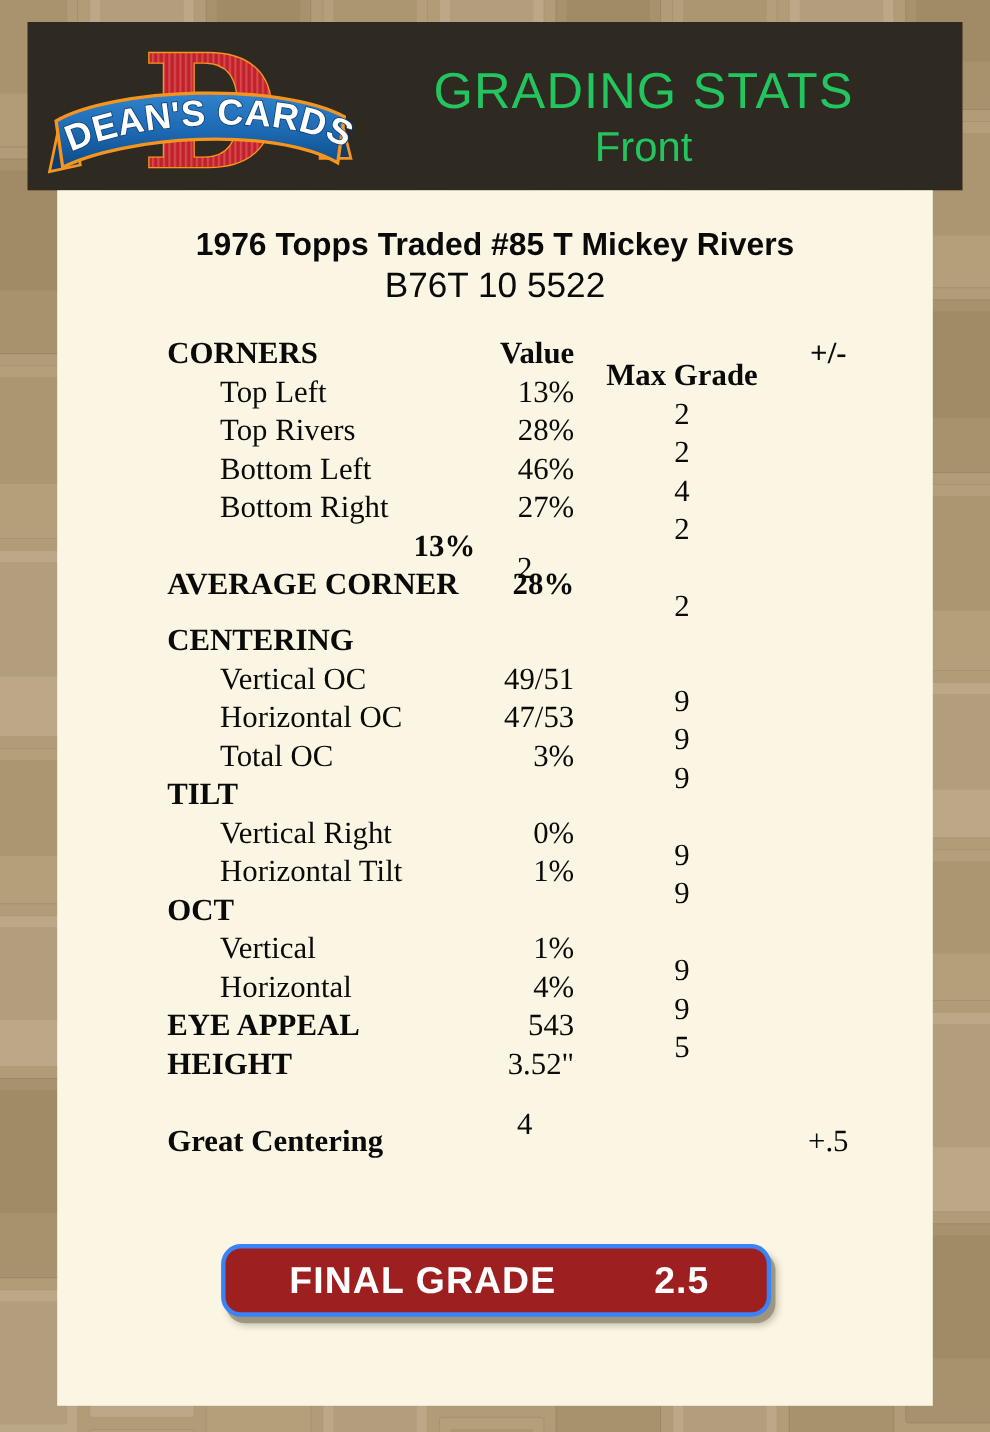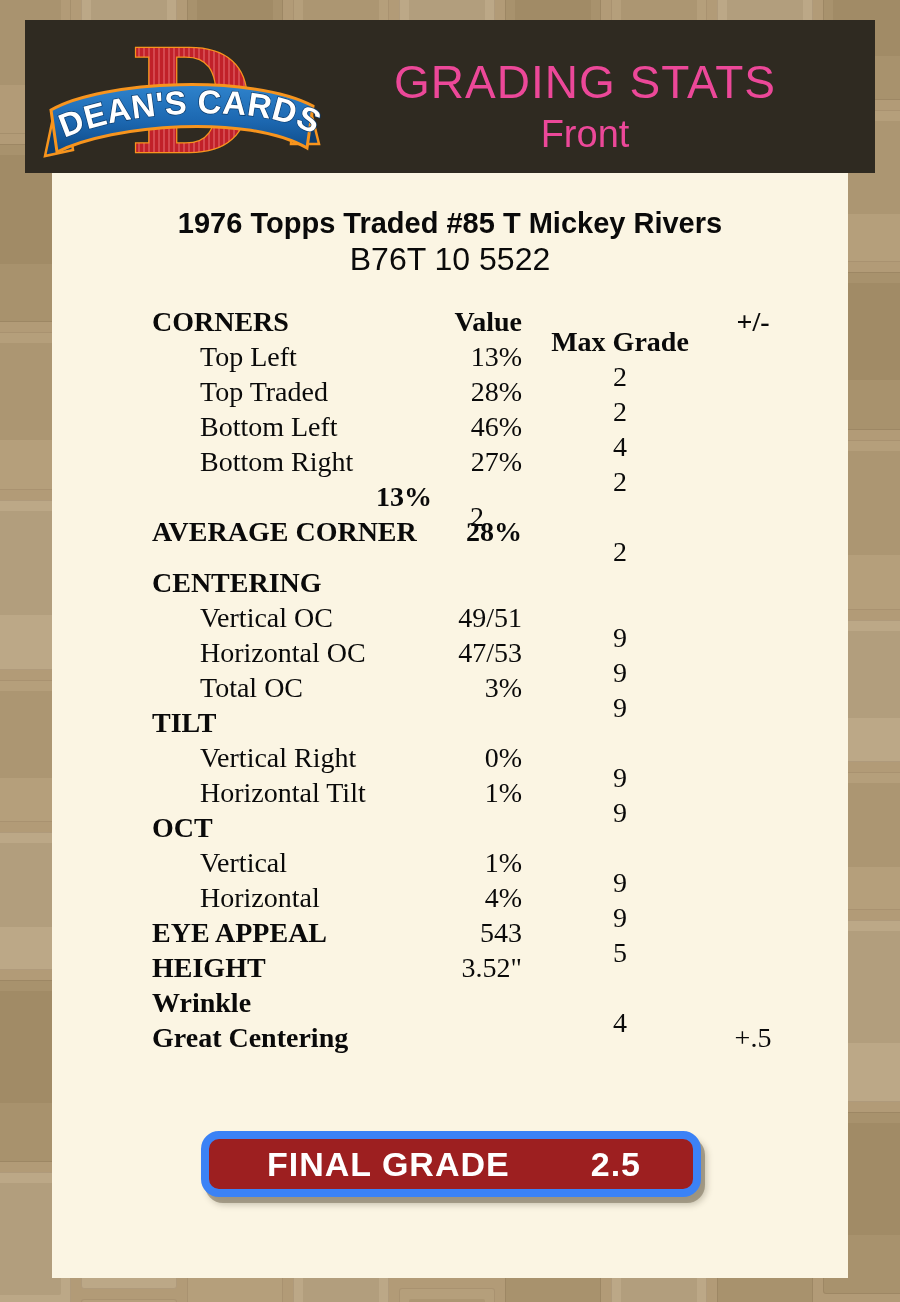--- a/index.html
+++ b/index.html
@@ -17,21 +17,21 @@
   .t2{background:rgba(255,244,218,0.05);}
 
   
   .header-bar{
     position:absolute;left:25px;top:20px;width:850px;height:153px;
     background:#2f2a21;
   }
   .logo-wrap{position:absolute;left:18px;top:6px;width:280px;height:145px;}
   .header-text{
     position:absolute;left:300px;top:36px;width:520px;
-    text-align:center;color:#ec4899;
+    text-align:center;color:#22c55e;
   }
   .header-title{font-size:46px;line-height:52px;letter-spacing:1px;font-weight:400;}
   .header-sub{font-size:38px;line-height:52px;font-weight:400;}
 
   
   .panel{
     position:absolute;left:52px;top:173px;width:796px;height:1105px;
     background:#fbf5e3;color:#0a0a0a;
   }
   .card-titles{position:absolute;top:32px;left:0;width:100%;text-align:center;}
@@ -46,21 +46,21 @@
   .c-grade{text-align:center;margin-top:20px;}
   .c-pm{text-align:center;}
   .thead .c-label,.thead .c-value,.thead .c-grade,.thead .c-pm{font-weight:700;}
   .s-indent .c-label{padding-left:48px;}
   .s-section .c-label,.s-bold .c-label,.s-boldval .c-label{font-weight:700;}
   .s-boldval .c-value{font-weight:700;}
 
   
   .final-grade{
     position:absolute;left:149px;top:958px;width:500px;height:66px;
-    background:#9d1f20;border:8px solid #3b82f6;border-radius:18px;
+    background:#9d1f20;border:4px solid #3b82f6;border-radius:18px;
     box-shadow:4px 6px 0 rgba(120,110,88,0.55), 6px 8px 6px rgba(60,50,30,0.25);
     display:flex;align-items:center;justify-content:space-between;
     padding:0 52px 0 58px;box-sizing:border-box;
     color:#fff;font-size:34px;font-weight:700;letter-spacing:1px;
     cursor:default;
   }
 </style>
 </head>
 <body>
 
@@ -189,21 +189,21 @@
         <span class="c-pm">+/-</span>
       </div>
       <div>
           <div class="trow s-indent">
     <span class="c-label">Top Left</span>
     <span class="c-value">13%</span>
     <span class="c-grade">2</span>
     <span class="c-pm"></span>
   </div>
           <div class="trow s-indent">
-    <span class="c-label">Top Traded</span>
+    <span class="c-label">Top Rivers</span>
     <span class="c-value">28%</span>
     <span class="c-grade">2</span>
     <span class="c-pm"></span>
   </div>
           <div class="trow s-indent">
     <span class="c-label">Bottom Left</span>
     <span class="c-value">46%</span>
     <span class="c-grade">4</span>
     <span class="c-pm"></span>
   </div>
@@ -290,21 +290,20 @@
     <span class="c-grade">5</span>
     <span class="c-pm"></span>
   </div>
           <div class="trow s-bold">
     <span class="c-label">HEIGHT</span>
     <span class="c-value">3.52"</span>
     <span class="c-grade"></span>
     <span class="c-pm"></span>
   </div>
           <div class="trow s-bold">
-    <span class="c-label">Wrinkle</span>
     <span class="c-value"></span>
     <span class="c-grade">4</span>
     <span class="c-pm"></span>
   </div>
           <div class="trow s-bold">
     <span class="c-label">Great Centering</span>
     <span class="c-value"></span>
     <span class="c-grade"></span>
     <span class="c-pm">+.5</span>
   </div>

